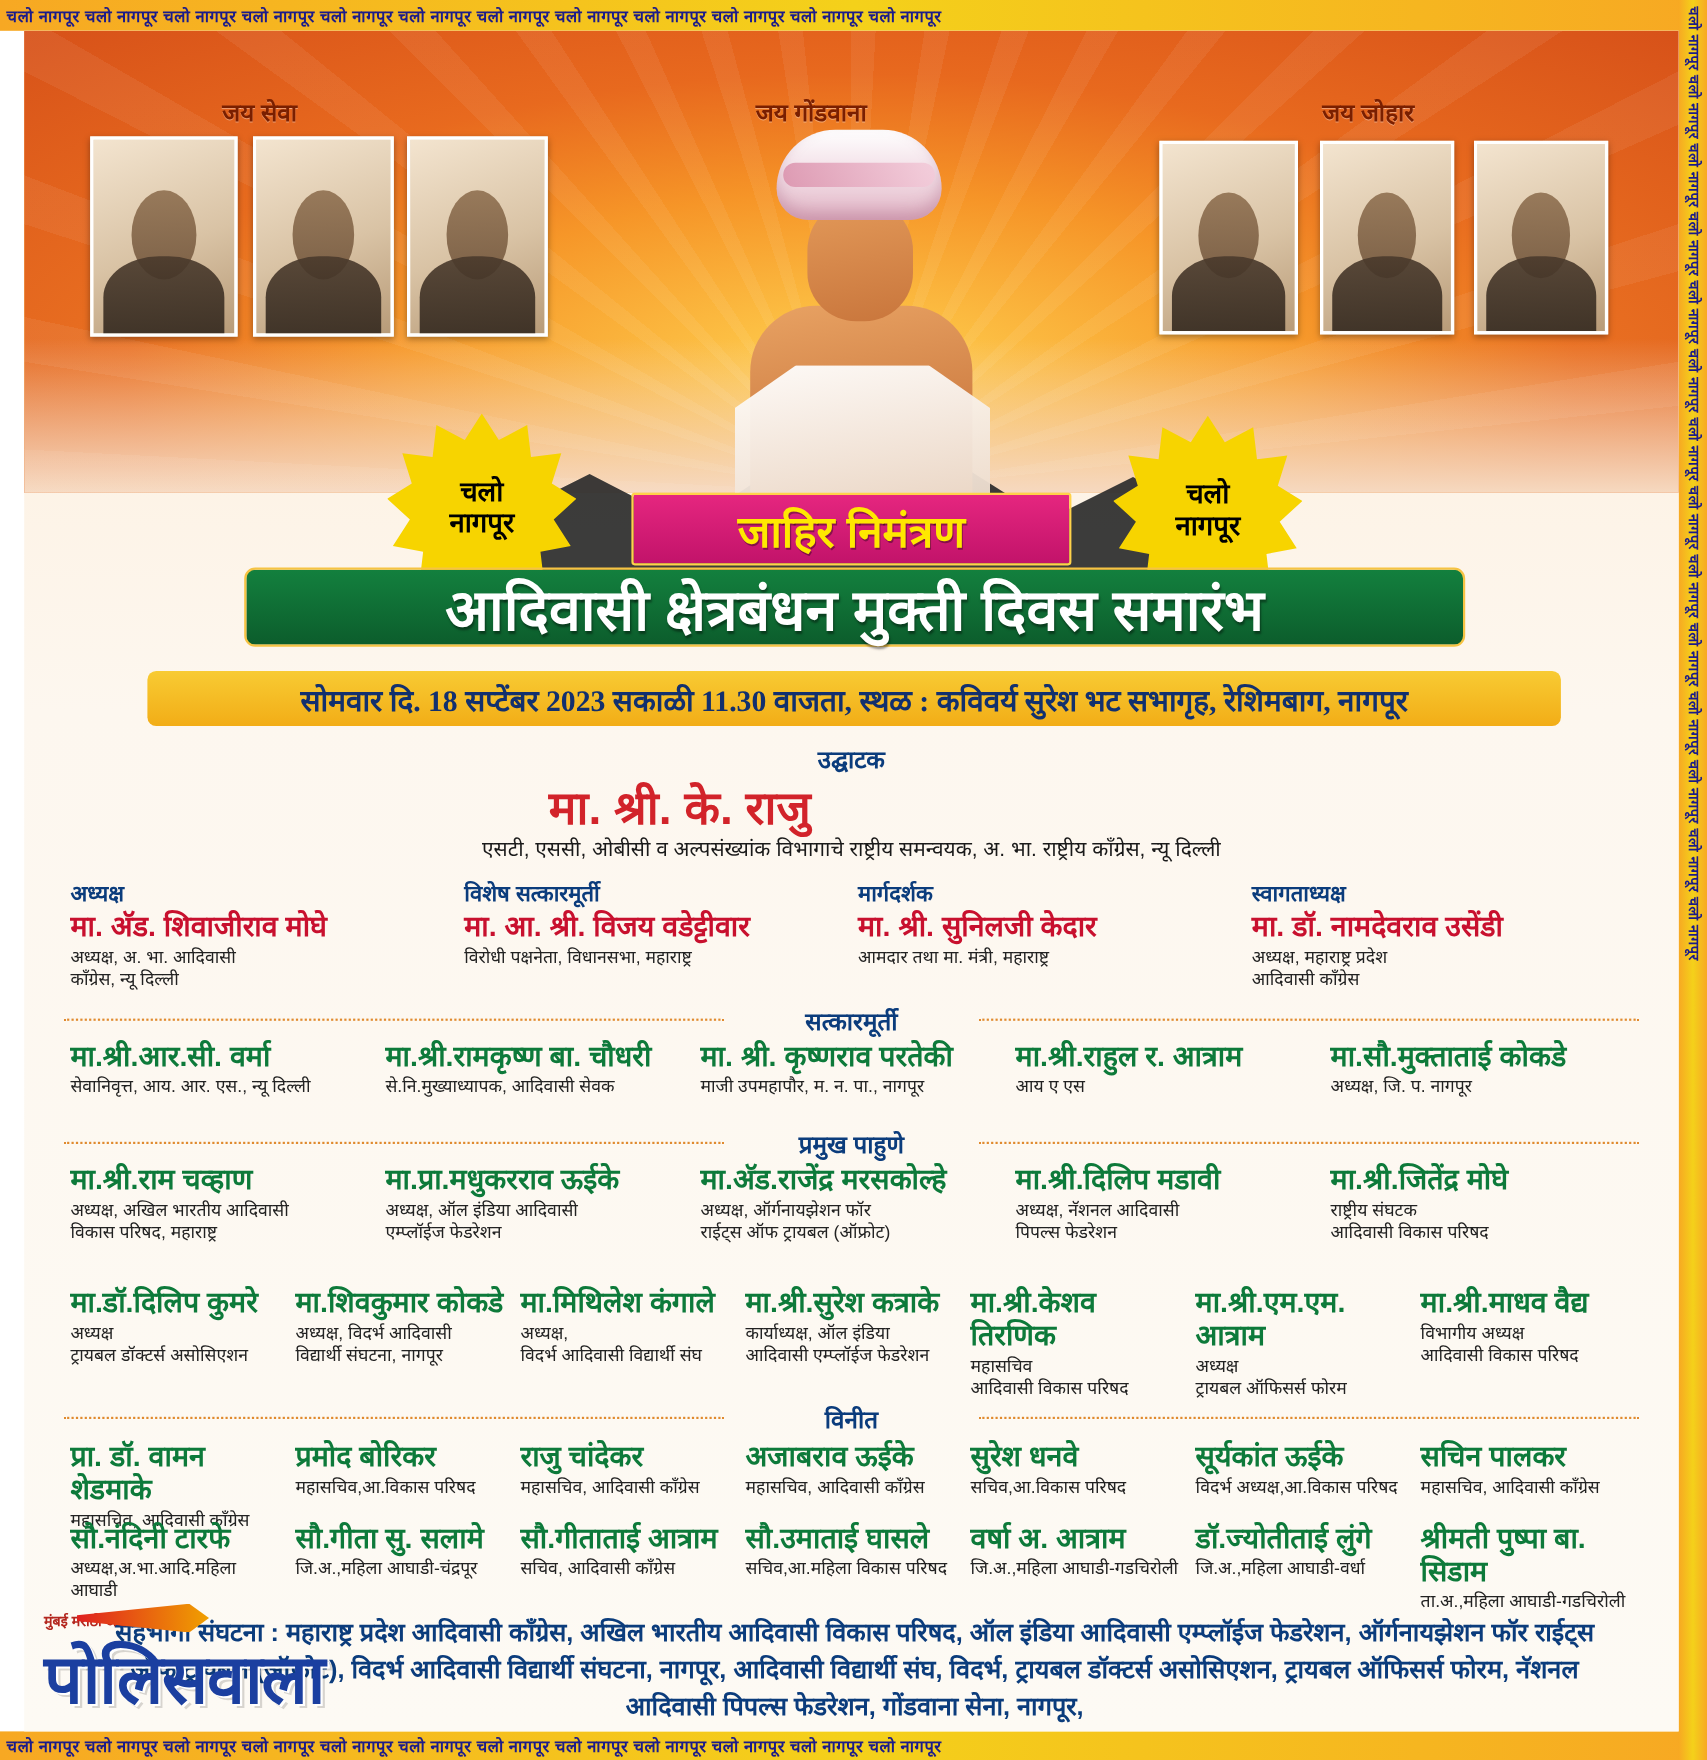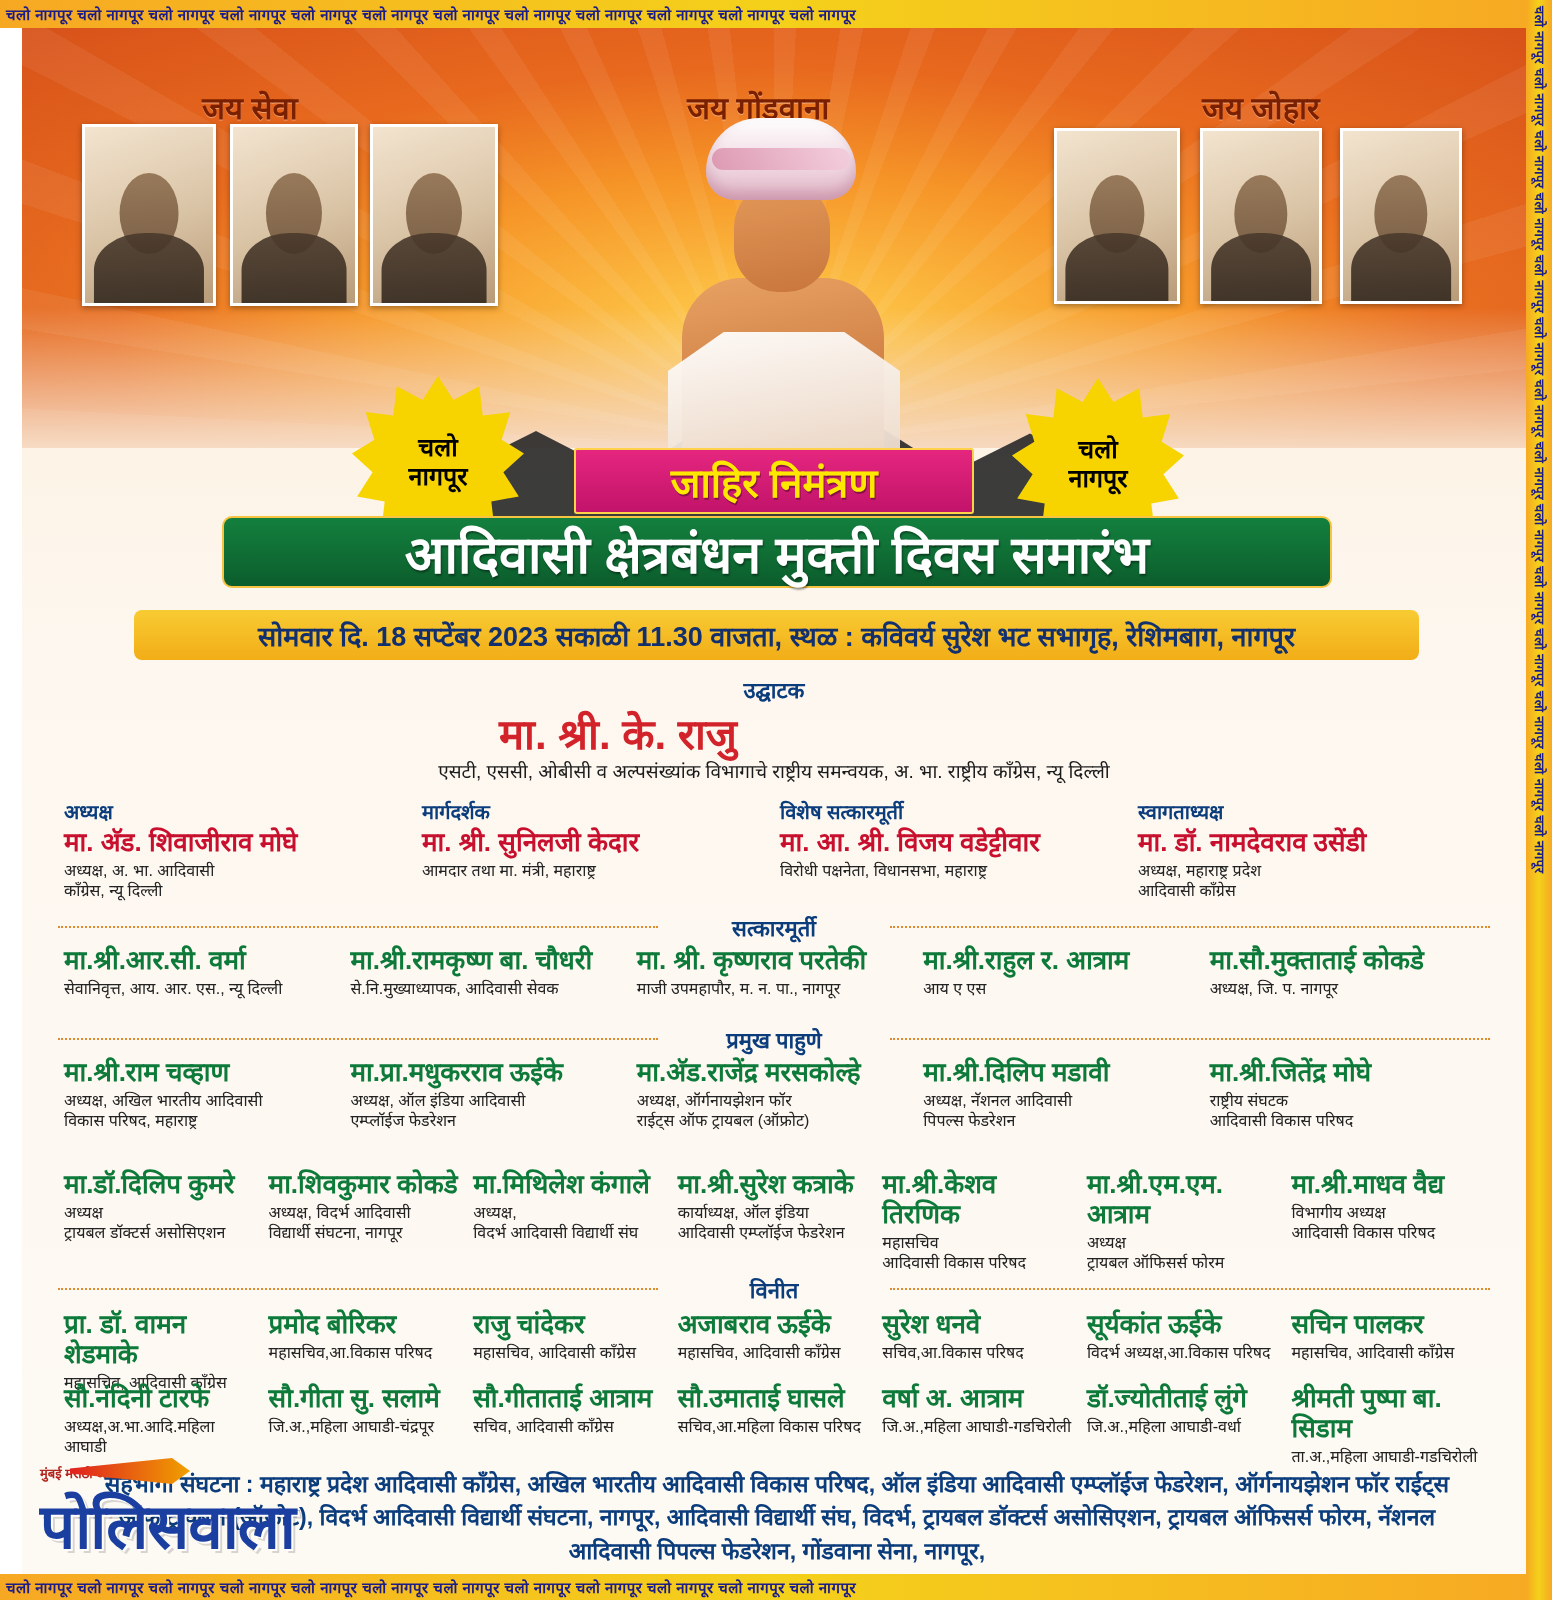--- a/index.html
+++ b/index.html
@@ -58,21 +58,21 @@
   }
   .rays {
     position:absolute; left:0; top:0; width:1504px; height:420px;
     background:repeating-conic-gradient(from 0deg at 50% 100%,
       rgba(255,255,255,0.10) 0deg 3deg, rgba(255,255,255,0) 3deg 9deg);
     opacity:.6;
   }
 
   .greet {
     position:absolute;
-    font-size:31px; font-weight:bold; color:#7a1f00;
+    font-size:22px; font-weight:bold; color:#7a1f00;
     text-shadow:0 1px 0 rgba(255,255,255,.35);
   }
   .greet.left { left:180px; top:58px; }
   .greet.mid  { left:665px; top:58px; }
   .greet.right{ left:1180px; top:58px; }
 
   .portrait {
     position:absolute;
     border:3px solid #fff;
     box-shadow:0 2px 6px rgba(0,0,0,.35);
@@ -177,21 +177,21 @@
     display:flex; align-items:center; justify-content:center;
     color:#ffffff; font-size:52px; font-weight:bold;
     text-shadow:1px 2px 2px rgba(0,0,0,.4);
     border:2px solid #f6c343;
   }
   .date-band {
     position:absolute; left:112px; top:582px; width:1285px; height:50px;
     background:linear-gradient(180deg,#f8cb33,#f2ad17);
     border-radius:8px;
     display:flex; align-items:center; justify-content:center;
-    color:#12306e; font-size:27px; font-weight:bold;
+    color:#12306e; font-size:27px; font-weight:bold;font-family:Liberation Serif, serif;
   }
 
   .chief-label { position:absolute; left:0; top:646px; width:1504px; text-align:center; font-size:22px; font-weight:bold; color:#0b3c7c; }
   .chief-name  { position:absolute; left:0; top:676px; width:1192px; text-align:center; font-size:42px; font-weight:bold; color:#d2232a; }
   .chief-desc  { position:absolute; left:0; top:730px; width:1504px; text-align:center; font-size:19px; color:#1a1a1a; }
 
   .row { position:absolute; left:36px; width:1432px; display:flex; }
   .cell { flex:1; text-align:left; padding:0 6px; }
   .cell .role { font-size:20px; font-weight:bold; color:#0b3c7c; margin-bottom:3px; }
   .cell .name { font-size:26px; font-weight:bold; color:#0d7a3a; line-height:1.15; }
@@ -288,28 +288,28 @@
     <div class="chief-desc">एसटी, एससी, ओबीसी व अल्पसंख्यांक विभागाचे राष्ट्रीय समन्वयक, अ. भा. राष्ट्रीय काँग्रेस, न्यू दिल्ली</div>
 
     <div class="row" style="top:770px;">
       <div class="cell">
         <div class="role">अध्यक्ष</div>
         <div class="name red">मा. अ‍ॅड. शिवाजीराव मोघे</div>
         <div class="desc" style="white-space:pre-line">अध्यक्ष, अ. भा. आदिवासी
 काँग्रेस, न्यू दिल्ली</div>
       </div>
       <div class="cell">
+        <div class="role">विशेष सत्कारमूर्ती</div>
+        <div class="name red">मा. आ. श्री. विजय वडेट्टीवार</div>
+        <div class="desc" style="white-space:pre-line">विरोधी पक्षनेता, विधानसभा, महाराष्ट्र</div>
+      </div>
+      <div class="cell">
         <div class="role">मार्गदर्शक</div>
         <div class="name red">मा. श्री. सुनिलजी केदार</div>
         <div class="desc" style="white-space:pre-line">आमदार तथा मा. मंत्री, महाराष्ट्र</div>
-      </div>
-      <div class="cell">
-        <div class="role">विशेष सत्कारमूर्ती</div>
-        <div class="name red">मा. आ. श्री. विजय वडेट्टीवार</div>
-        <div class="desc" style="white-space:pre-line">विरोधी पक्षनेता, विधानसभा, महाराष्ट्र</div>
       </div>
       <div class="cell">
         <div class="role">स्वागताध्यक्ष</div>
         <div class="name red">मा. डॉ. नामदेवराव उसेंडी</div>
         <div class="desc" style="white-space:pre-line">अध्यक्ष, महाराष्ट्र प्रदेश
 आदिवासी काँग्रेस</div>
       </div>
     </div>
 
     <div class="sec-head" style="top:884px;">सत्कारमूर्ती</div>

